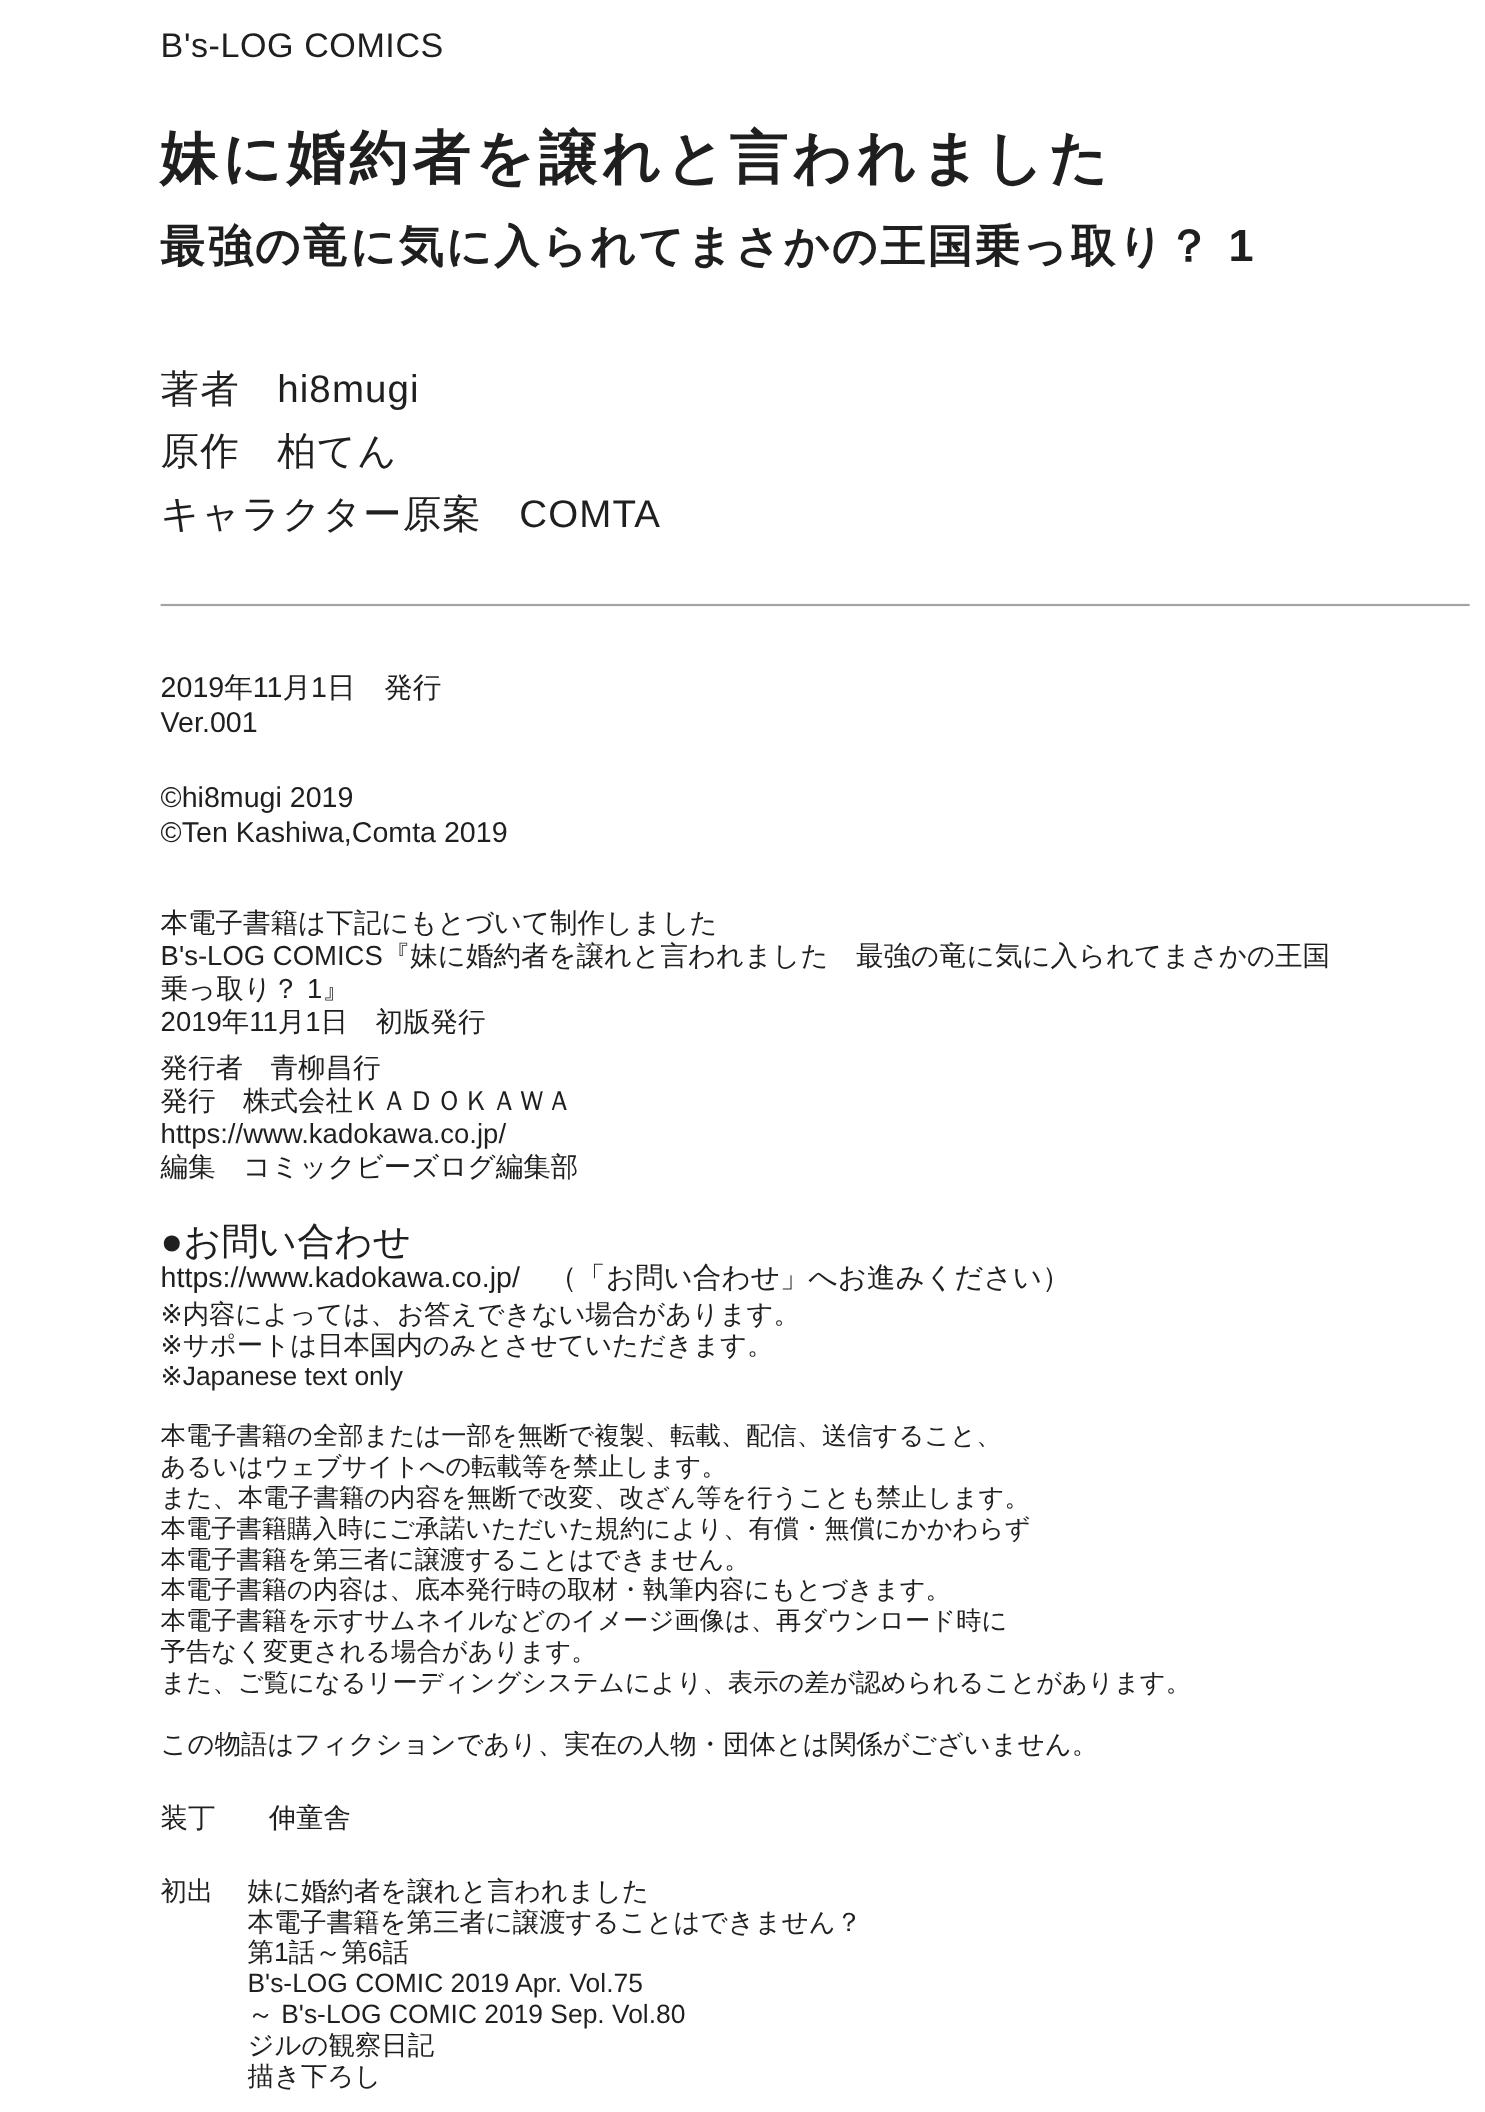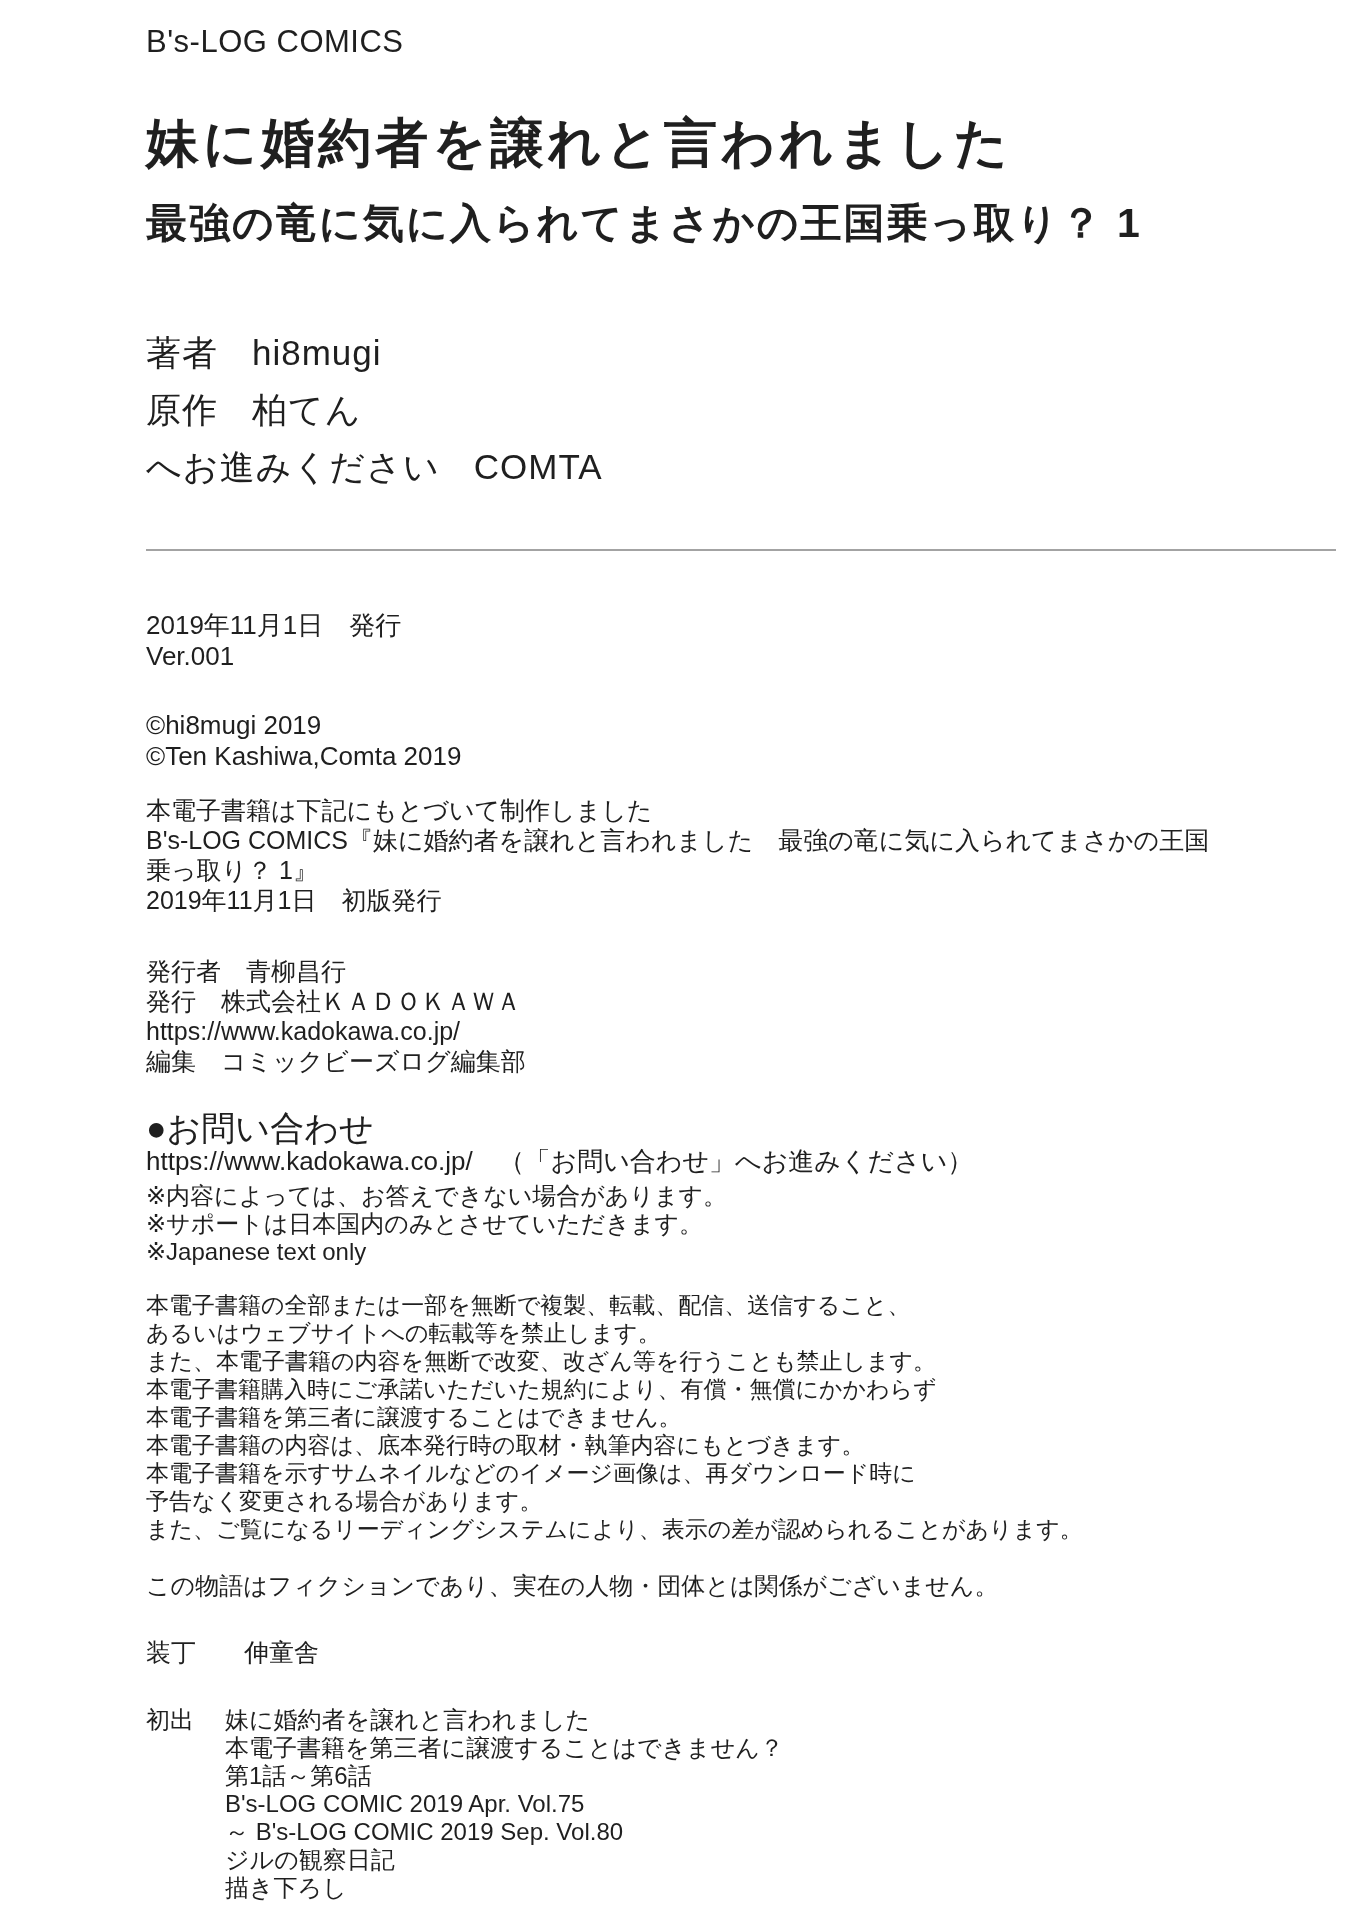--- a/index.html
+++ b/index.html
@@ -43,21 +43,21 @@
   }
   .credits .credit-label{display:inline-block;margin-right:34px;}
   .divider{
     position:absolute;
     top:549px;left:146px;
     width:1190px;height:2px;
     background:#a3a3a3;
   }
   .edition{top:610px;font-size:26px;line-height:31px;}
   .copyright{top:710px;font-size:26px;line-height:31px;}
-  .source-note{top:795px;font-size:25px;line-height:30px;}
+  .source-note{top:824px;font-size:25px;line-height:30px;}
   .publisher{top:956px;font-size:25px;line-height:30px;}
   .contact-heading{top:1106px;font-size:34px;}
   .contact-url{top:1144px;font-size:26px;}
   .contact-notes{top:1182px;font-size:24px;line-height:28px;}
   .legal{top:1291px;font-size:23px;line-height:28px;}
   .fiction{top:1570px;font-size:24px;}
   .design{top:1636px;font-size:25px;}
   .design .design-label{display:inline-block;margin-right:48px;}
   .first-appearance{top:1706px;font-size:24px;line-height:28px;display:flex;justify-content:flex-end;}
   .first-appearance .fa-label{display:inline-block;width:79px;flex:0 0 79px;}
@@ -75,21 +75,21 @@
   <div class="block subtitle">最強の竜に気に入られてまさかの王国乗っ取り？ 1</div>
 
   <div class="block credits">
     <div class="credit-row">
       <span class="credit-label">著者</span><span>hi8mugi</span>
     </div>
     <div class="credit-row">
       <span class="credit-label">原作</span><span>柏てん</span>
     </div>
     <div class="credit-row">
-      <span class="credit-label">へお進みください</span><span>COMTA</span>
+      <span class="credit-label">キャラクター原案</span><span>COMTA</span>
     </div>
   </div>
 
   <div class="divider"></div>
 
   <div class="block edition">
     <div class="line">2019年11月1日　発行</div>
     <div class="line">Ver.001</div>
   </div>
 

